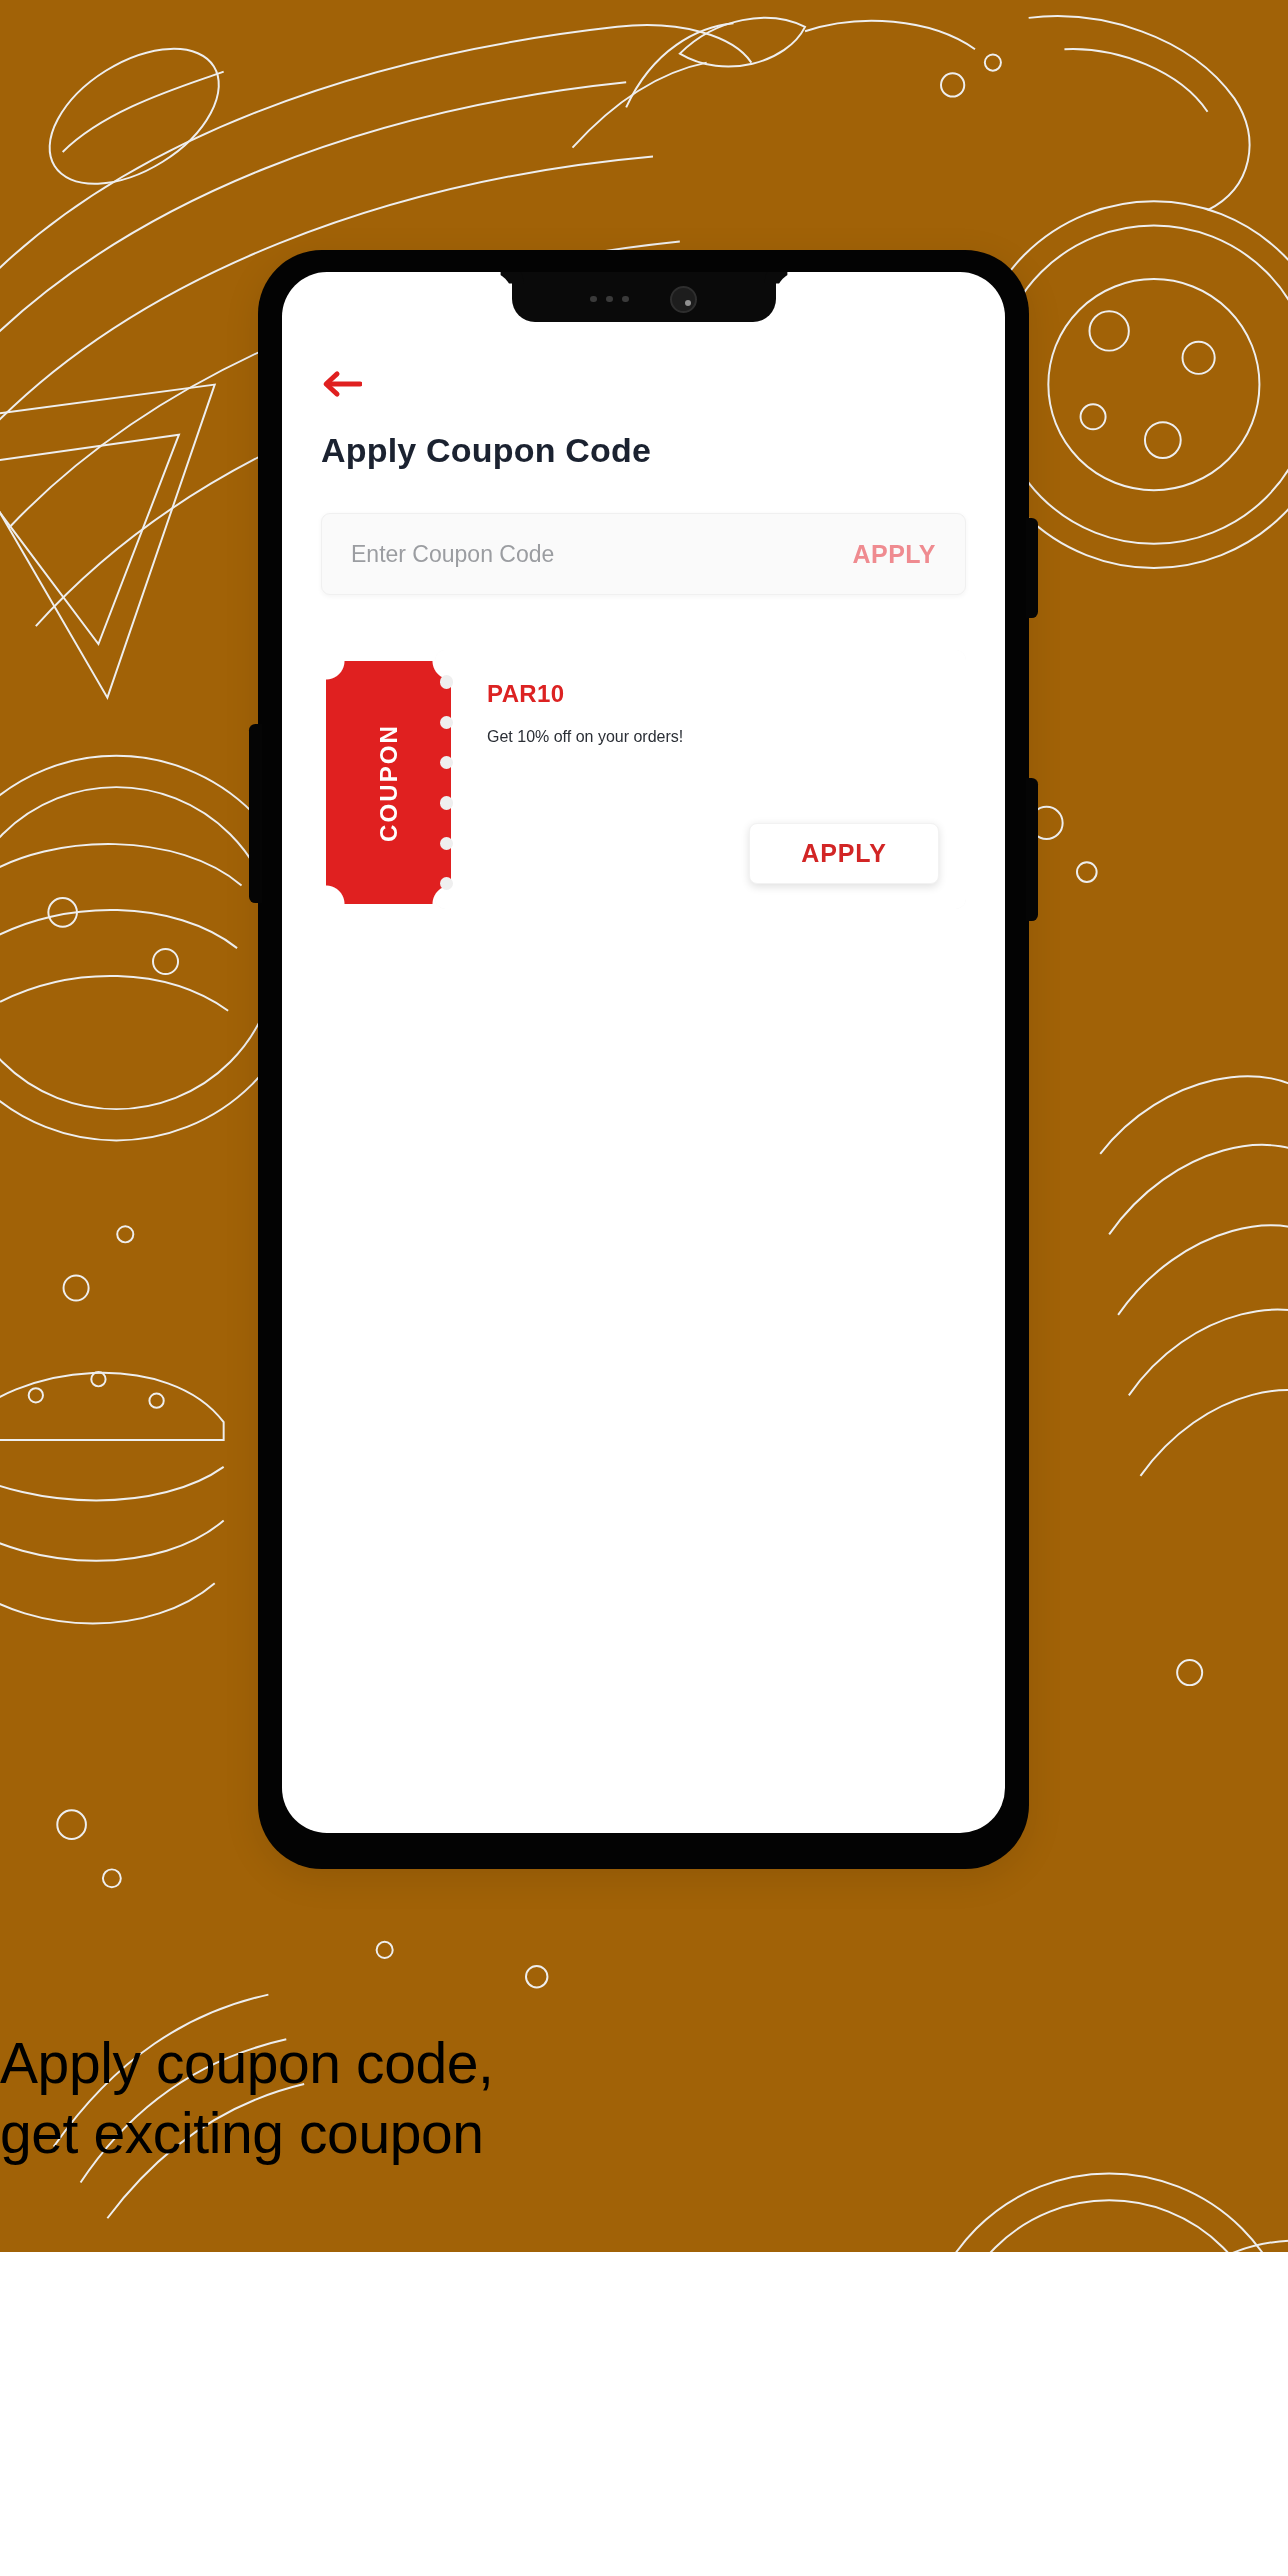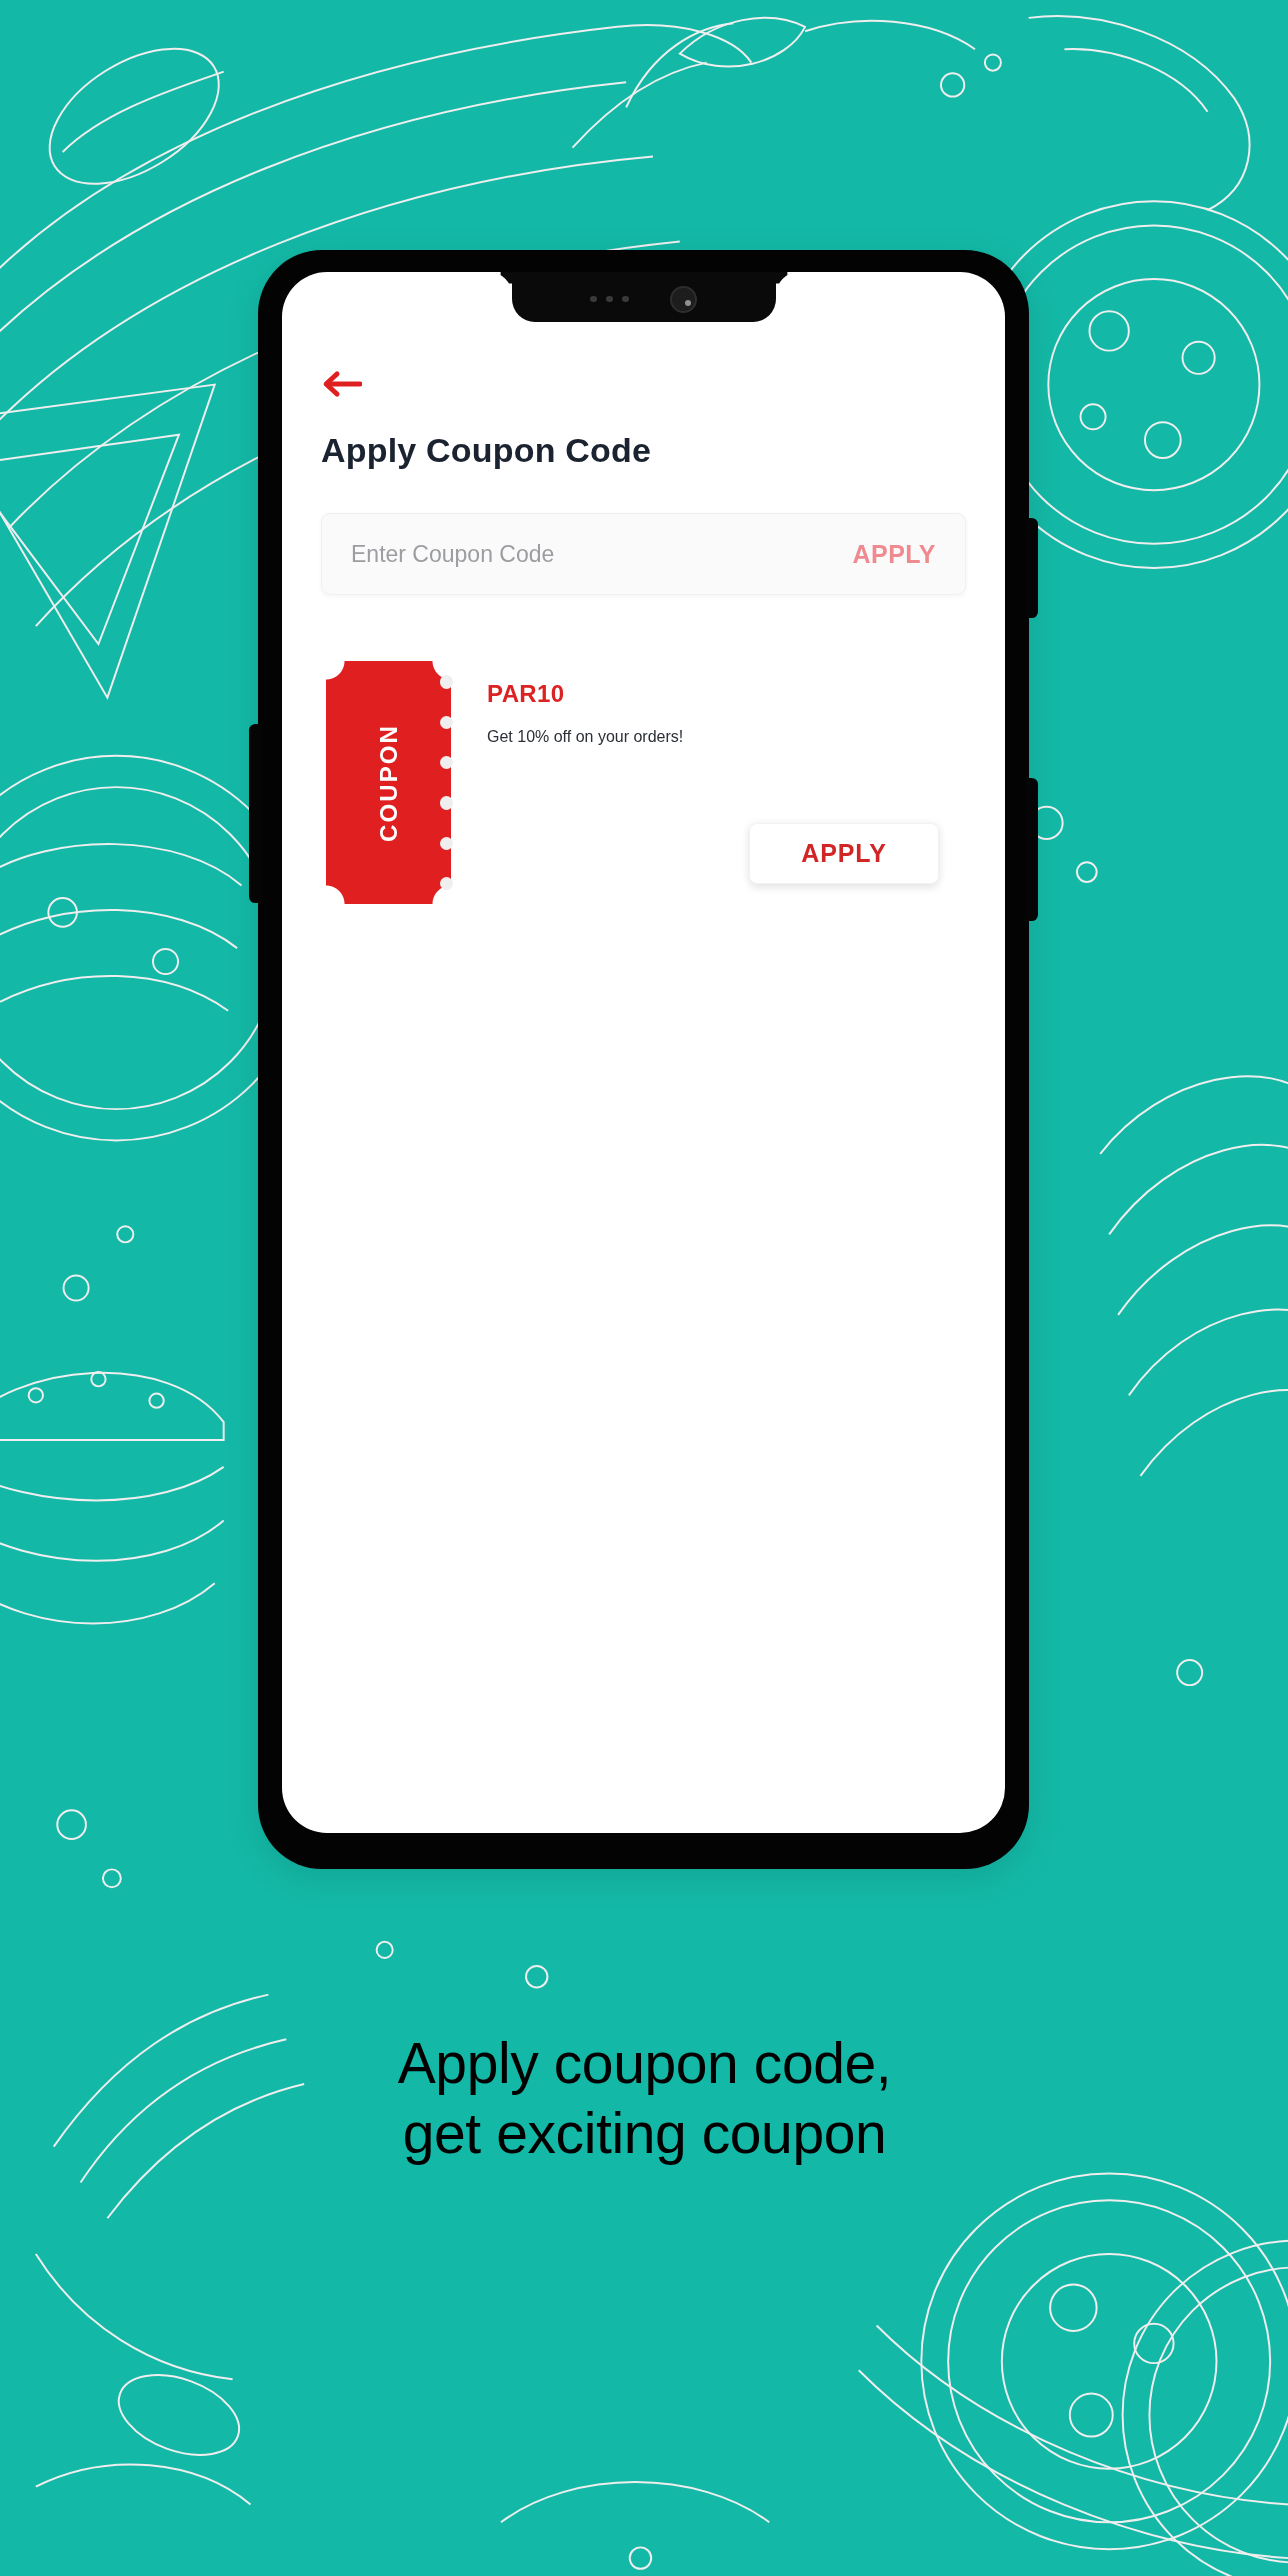--- a/index.html
+++ b/index.html
@@ -9,22 +9,22 @@
     height: 2576px;
     overflow: hidden;
     background: #ffffff;
     font-family: "Liberation Sans", sans-serif;
   }
 
   
   .page {
     position: relative;
     width: 1289px;
-    height: 2576px;
-    background: #14b8a6;
+    height: 2252px;
+    background: #a16207;
     overflow: hidden;
   }
 
   .bg-art {
     position: absolute;
     inset: 0;
     pointer-events: none;
     opacity: 1;
   }
 
@@ -288,21 +288,21 @@
     cursor: pointer;
     z-index: 4;
   }
 
   
   .tagline {
     position: absolute;
     left: 0;
     right: 0;
     top: 2029px;
-    text-align: center;
+    text-align: left;
     color: #000000;
     font-size: 57px;
     line-height: 1.22;
     font-weight: normal;
     letter-spacing: -0.4px;
   }
 </style>
 </head>
 <body>
 

